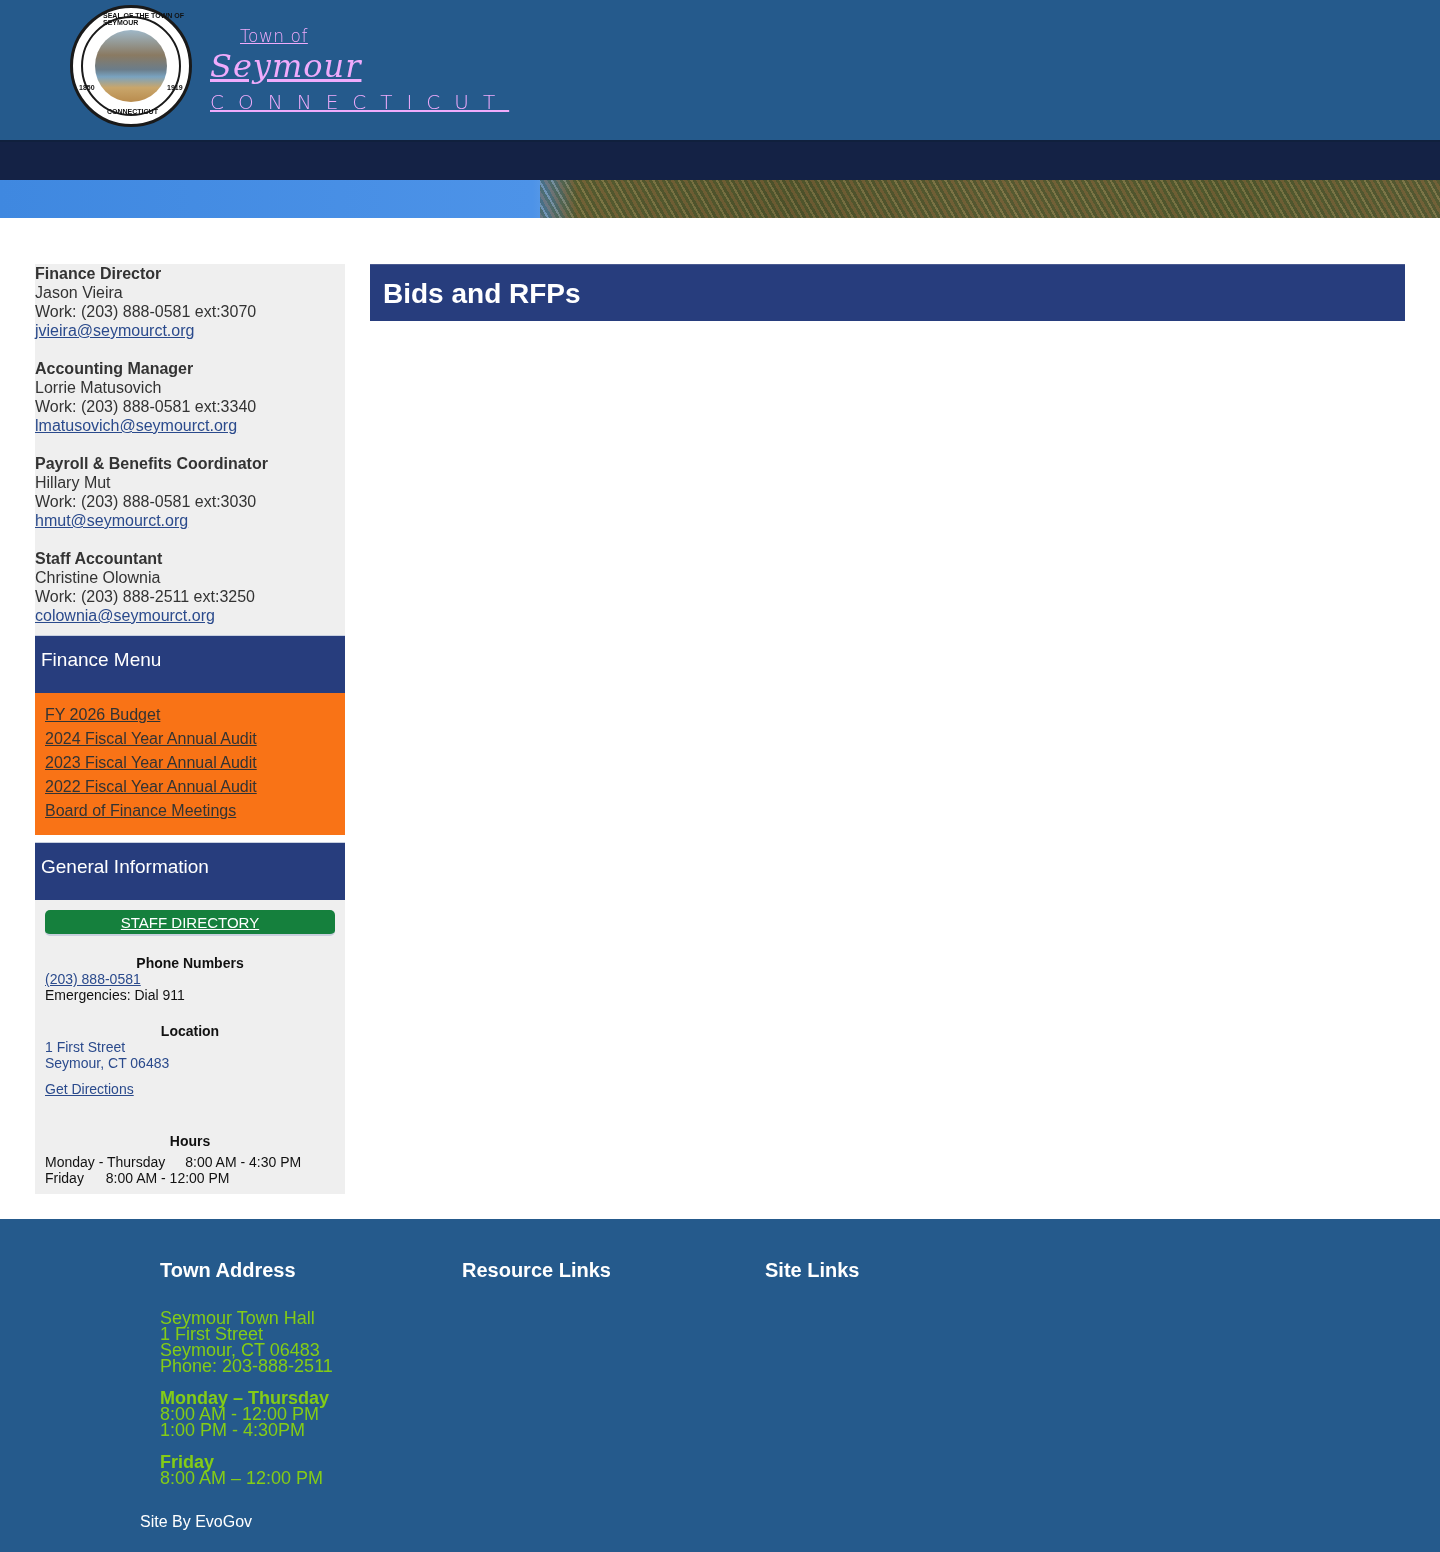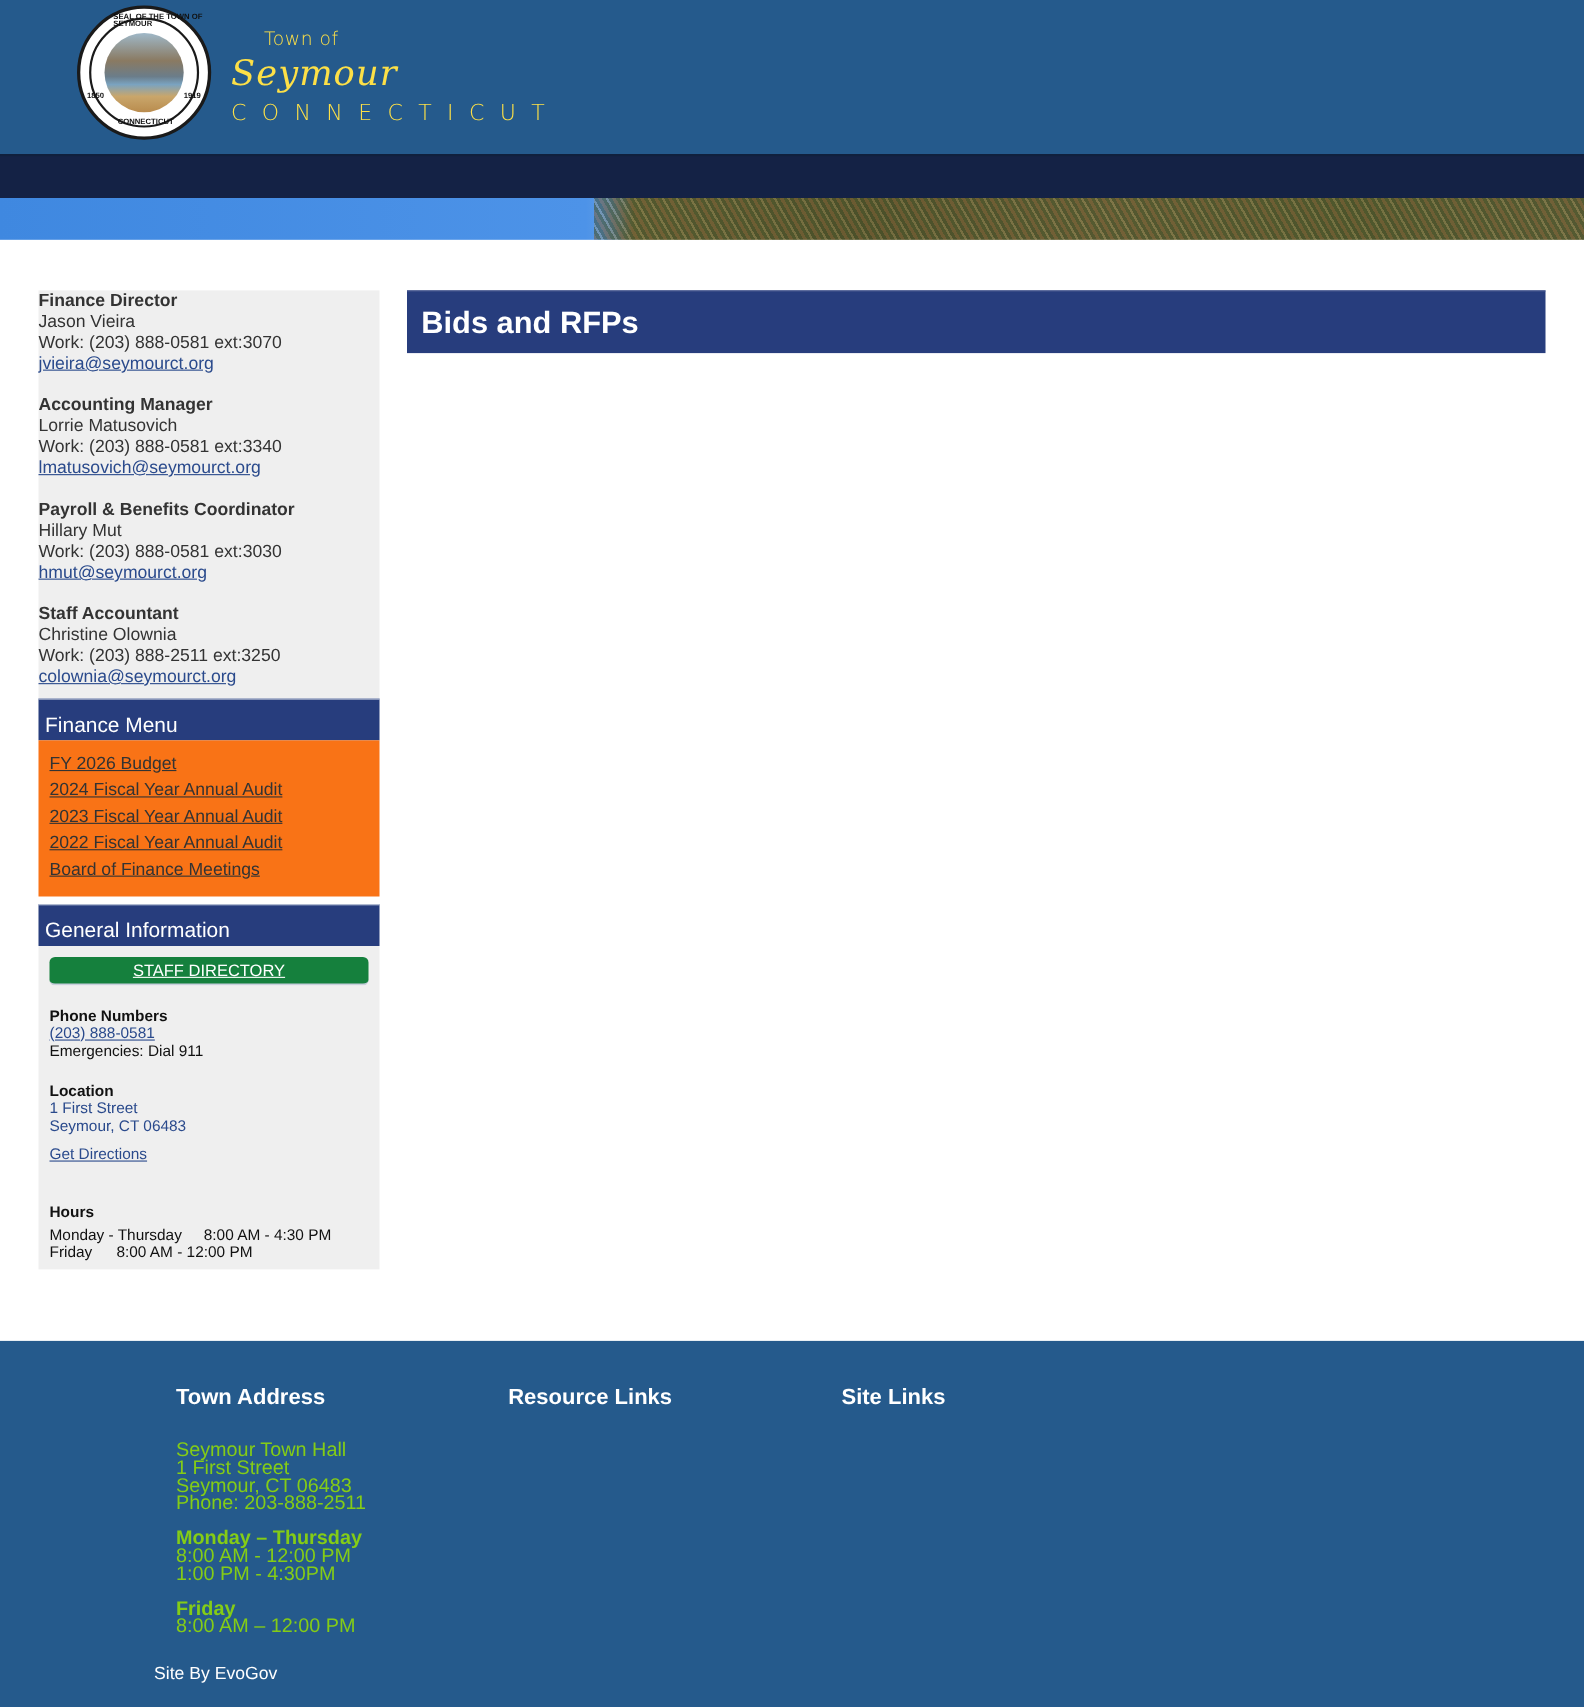--- a/index.html
+++ b/index.html
@@ -5,48 +5,48 @@
     * { box-sizing: border-box; margin: 0; padding: 0; }
     html, body { width: 1440px; background: #ffffff; font-family: "Liberation Sans", sans-serif; color: #333; }
 
     
     .header { height: 140px; background: #255a8c; position: relative; }
     .seal { position: absolute; left: 70px; top: 5px; width: 122px; height: 122px; border-radius: 50%; background: #fff; border: 3px solid #1a1a1a; }
     .seal-inner-ring { position: absolute; left: 8px; top: 8px; width: 100px; height: 100px; border-radius: 50%; border: 2px solid #1a1a1a; }
     .seal-img { position: absolute; left: 22px; top: 22px; width: 72px; height: 72px; border-radius: 50%;
       background: linear-gradient(180deg, #9fb8c8 0%, #8a7a62 35%, #6b7d8a 55%, #7aa3c0 65%, #c9a66b 80%, #b98c4e 100%); }
     .seal-text { position: absolute; font-family: "Liberation Sans", sans-serif; font-size: 9px; font-weight: bold; color: #111; }
-    .brand { position: absolute; left: 210px; top: 26px; color: #fde047; }
+    .brand { position: absolute; left: 210px; top: 26px; color: #f0abfc; text-decoration: underline; }
     .brand-town { font-family: "DejaVu Sans", sans-serif; font-size: 17px; font-weight: 300; margin-left: 30px; letter-spacing: 0.5px; }
     .brand-name { font-family: "DejaVu Serif", serif; font-style: italic; font-size: 32px; line-height: 40px; letter-spacing: 1px; }
     .brand-state { font-family: "DejaVu Sans", sans-serif; font-size: 20px; letter-spacing: 14px; font-weight: 300; margin-top: 4px; }
 
     .navbar { height: 40px; background: #142245; border-top: 2px solid #10203d; }
     .banner { height: 38px; position: relative; overflow: hidden;
       background: linear-gradient(90deg, #3f88e0 0%, #4d93e8 37%, #5a9ae6 38%, #6a6a3a 40%, #5a5a30 55%, #6e6a3e 70%, #5d6233 85%, #6b6a40 100%); }
     .banner-foliage { position: absolute; left: 540px; top: 0; right: 0; bottom: 0;
       background: repeating-linear-gradient(60deg, rgba(120,90,50,0.55) 0 3px, rgba(70,80,40,0.6) 3px 6px, rgba(160,140,90,0.35) 6px 8px, rgba(60,70,35,0.5) 8px 11px); }
 
     
     .main { position: relative; height: 1001px; }
     .sidebar { position: absolute; left: 35px; top: 46px; width: 310px; }
     .contacts { background: #efefef; padding: 0 0 10px 0; }
     .contact { font-family: "Liberation Sans", sans-serif; font-size: 16px; line-height: 19px; color: #333; margin-bottom: 19px; }
     .contact .title { font-weight: bold; color: #333; }
     .contact a, .link { color: #2a4a8c; text-decoration: underline; }
     .contact:last-child { margin-bottom: 0; }
 
-    .panel-head { background: #273d7d; color: #fff; font-size: 19px; height: 38px; line-height: 47px; padding-left: 6px; border-top: 1px solid #c8d0e0; }
+    .panel-head { background: #273d7d; color: #fff; font-size: 19px; height: 58px; line-height: 47px; padding-left: 6px; border-top: 1px solid #c8d0e0; }
     .menu { background: #f97316; padding: 10px 0 12px 10px; }
     .menu-item { font-size: 16px; line-height: 24px; color: #333; display: block; }
 
     .gen { background: #efefef; padding: 10px 10px 8px 10px; }
     .staff-btn { display: block; width: 290px; height: 26px; line-height: 26px; background: #15803d; color: #fff; text-align: center; font-size: 15px; border-radius: 5px; border-bottom: 2px solid #c9cfdd; }
     .gen-block { margin-top: 20px; font-size: 14px; line-height: 16px; color: #111; }
-    .gen-block .h { font-weight: bold; }
+    .gen-block .h { font-weight: bold; text-align: center; }
     .gen-block .blue { color: #2a4a8c; }
     .hours-row span { display: inline-block; }
 
     .content { position: absolute; left: 370px; top: 46px; width: 1035px; }
     .page-title { background: #273d7d; color: #fff; height: 57px; line-height: 57px; padding-left: 13px; font-size: 28px; font-weight: bold; border-top: 1px solid #4a5a90; }
     .breadcrumb { margin-top: 8px; padding-left: 5px; font-size: 12px; color: #222; }
     .breadcrumb a { color: #222; text-decoration: underline; }
     .breadcrumb .sep { margin: 0 10px; }
 
     

